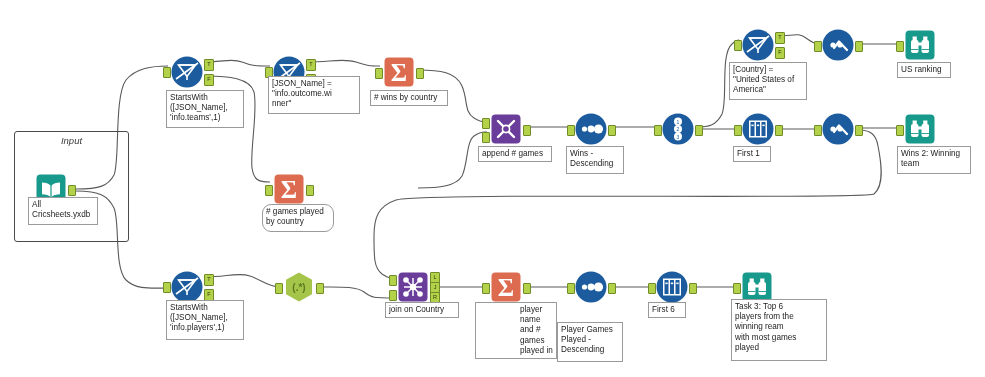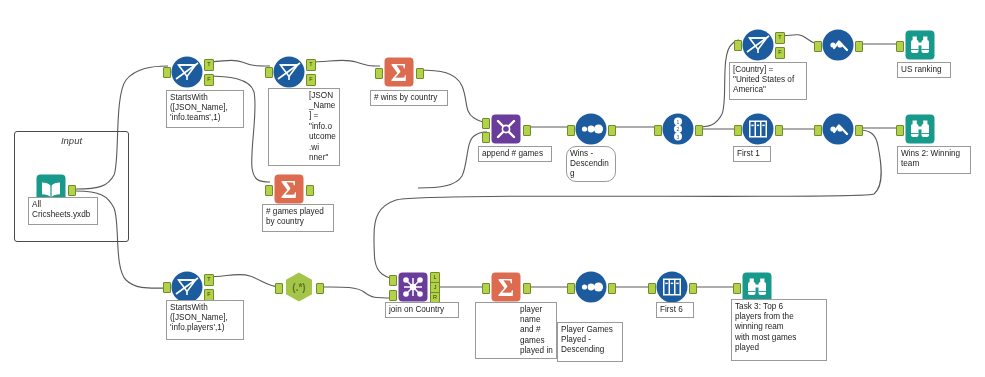--- a/index.html
+++ b/index.html
@@ -144,41 +144,41 @@
               <polygon points="8.5,10 25.5,10 17,21.5" fill="none"></polygon>
               <line x1="8.5" y1="10" x2="25.5" y2="10"></line>
               <line x1="17" y1="21.5" x2="17" y2="25"></line>
             </g>
             <line x1="6" y1="24" x2="28" y2="8" stroke="#ffffff" stroke-width="1.6"></line>
           </svg></div>
         <div class="anchor" style="left: -7px; top: 12px;"></div>
         <div class="anchor big" style="left: 34px; top: 4px;">T</div>
         <div class="anchor big" style="left: 34px; top: 19px;">F</div>
       </div>
-      <div class="lbl" style="left: 268px; top: 88px; width: 72px; min-height: 38px; white-space: pre-line; padding-left: 40px;">[JSON_Name] =
+      <div class="lbl" style="left: 268px; top: 76px; width: 92px; min-height: 38px; white-space: pre-line;">[JSON_Name] =
 "info.outcome.wi
 nner"</div>
       <div class="node" style="left: 382px; top: 55px;">
         <div class="glyph"><svg width="34" height="34" viewBox="0 0 34 34">
             <rect x="2.5" y="2.5" width="29" height="29" rx="4" fill="#dd6b4f"></rect>
             <text x="17" y="26" font-family="Liberation Serif, serif" font-size="25" font-weight="bold" fill="#ffffff" text-anchor="middle">Σ</text>
           </svg></div>
         <div class="anchor" style="left: -7px; top: 13px;"></div>
         <div class="anchor" style="left: 34px; top: 13px;"></div>
       </div>
       <div class="lbl" style="left: 370px; top: 90px; width: 78px; min-height: 16px; white-space: pre-line;"># wins by country</div>
       <div class="node" style="left: 272px; top: 172px;">
         <div class="glyph"><svg width="34" height="34" viewBox="0 0 34 34">
             <rect x="2.5" y="2.5" width="29" height="29" rx="4" fill="#dd6b4f"></rect>
             <text x="17" y="26" font-family="Liberation Serif, serif" font-size="25" font-weight="bold" fill="#ffffff" text-anchor="middle">Σ</text>
           </svg></div>
         <div class="anchor" style="left: -7px; top: 13px;"></div>
         <div class="anchor" style="left: 34px; top: 13px;"></div>
       </div>
-      <div class="lbl" style="left: 262px; top: 204px; width: 72px; min-height: 28px; white-space: pre-line;"># games played
+      <div class="lbl" style="left: 262px; top: 204px; width: 72px; min-height: 28px; white-space: pre-line; border-radius: 9px;"># games played
 by country</div>
       <div class="node" style="left: 489px; top: 112px;">
         <div class="glyph"><svg width="34" height="34" viewBox="0 0 34 34">
             <rect x="2.5" y="2.5" width="29" height="29" rx="4" fill="#6a3d9a"></rect>
             <g stroke="#ffffff" stroke-width="2.4" stroke-linecap="round" fill="none">
               <line x1="9" y1="9" x2="25" y2="25"></line>
               <line x1="25" y1="9" x2="9" y2="25"></line>
             </g>
             <circle cx="17" cy="17" r="3.6" fill="#6a3d9a" stroke="#ffffff" stroke-width="1.6"></circle>
           </svg></div>
@@ -190,21 +190,21 @@
       <div class="node" style="left: 574px; top: 112px;">
         <div class="glyph"><svg width="34" height="34" viewBox="0 0 34 34">
             <circle cx="17" cy="17" r="15.5" fill="#1c5c9e"></circle>
             <circle cx="10.5" cy="17" r="2.6" fill="#ffffff"></circle>
             <circle cx="17" cy="17" r="3.4" fill="#ffffff"></circle>
             <circle cx="24.5" cy="17" r="4.6" fill="#ffffff"></circle>
           </svg></div>
         <div class="anchor" style="left: -7px; top: 13px;"></div>
         <div class="anchor" style="left: 34px; top: 13px;"></div>
       </div>
-      <div class="lbl" style="left: 566px; top: 146px; width: 50px; min-height: 28px; white-space: pre-line; border-radius: 10px;">Wins -
+      <div class="lbl" style="left: 566px; top: 146px; width: 58px; min-height: 28px; white-space: pre-line;">Wins -
 Descending</div>
       <div class="node" style="left: 661px; top: 112px;">
         <div class="glyph"><svg width="34" height="34" viewBox="0 0 34 34">
             <circle cx="17" cy="17" r="15.5" fill="#1c5c9e"></circle>
             <circle cx="17" cy="9.5" r="4" fill="#ffffff"></circle>
             <circle cx="17" cy="17" r="4" fill="#ffffff"></circle>
             <circle cx="17" cy="24.5" r="4" fill="#ffffff"></circle>
             <text x="17" y="11.6" font-size="5" fill="#1c5c9e" text-anchor="middle" font-family="Liberation Sans, sans-serif">1</text>
             <text x="17" y="19.1" font-size="5" fill="#1c5c9e" text-anchor="middle" font-family="Liberation Sans, sans-serif">2</text>
             <text x="17" y="26.6" font-size="5" fill="#1c5c9e" text-anchor="middle" font-family="Liberation Sans, sans-serif">3</text>
@@ -388,21 +388,21 @@
             </g>
             <g fill="#ffffff">
               <rect x="10.3" y="12.6" width="2.4" height="1.5"></rect>
               <rect x="15.8" y="12.6" width="2.4" height="1.5"></rect>
               <rect x="21.3" y="12.6" width="2.4" height="1.5"></rect>
             </g>
           </svg></div>
         <div class="anchor" style="left: -7px; top: 13px;"></div>
         <div class="anchor" style="left: 34px; top: 13px;"></div>
       </div>
-      <div class="lbl" style="left: 648px; top: 302px; width: 38px; min-height: 16px; white-space: pre-line; margin-left: 8px;">First 6</div>
+      <div class="lbl" style="left: 648px; top: 302px; width: 38px; min-height: 16px; white-space: pre-line;">First 6</div>
       <div class="node" style="left: 740px; top: 270px;">
         <div class="glyph"><svg width="34" height="34" viewBox="0 0 34 34">
             <rect x="2.5" y="2.5" width="29" height="29" rx="4" fill="#179a8b"></rect>
             <g fill="#ffffff">
               <rect x="8" y="12" width="7.5" height="13" rx="2"></rect>
               <rect x="18.5" y="12" width="7.5" height="13" rx="2"></rect>
               <rect x="15" y="14.5" width="4" height="3"></rect>
               <rect x="9.6" y="8.5" width="4.2" height="4"></rect>
               <rect x="20.2" y="8.5" width="4.2" height="4"></rect>
             </g>

